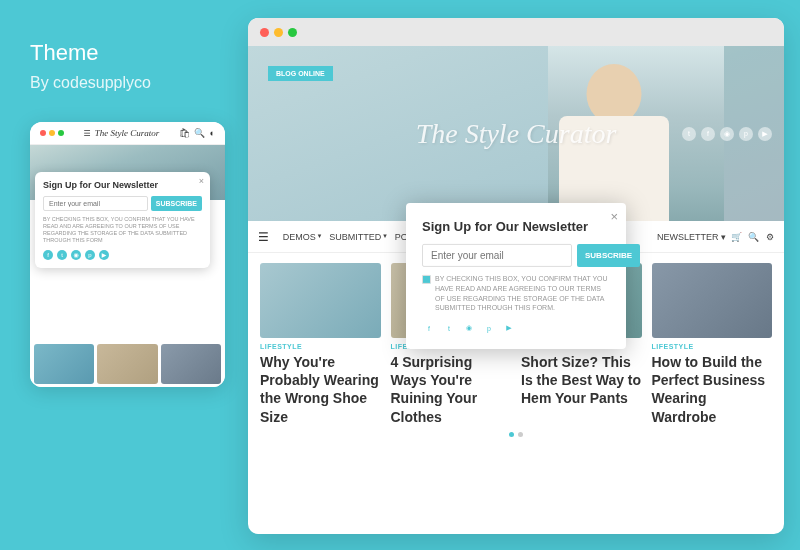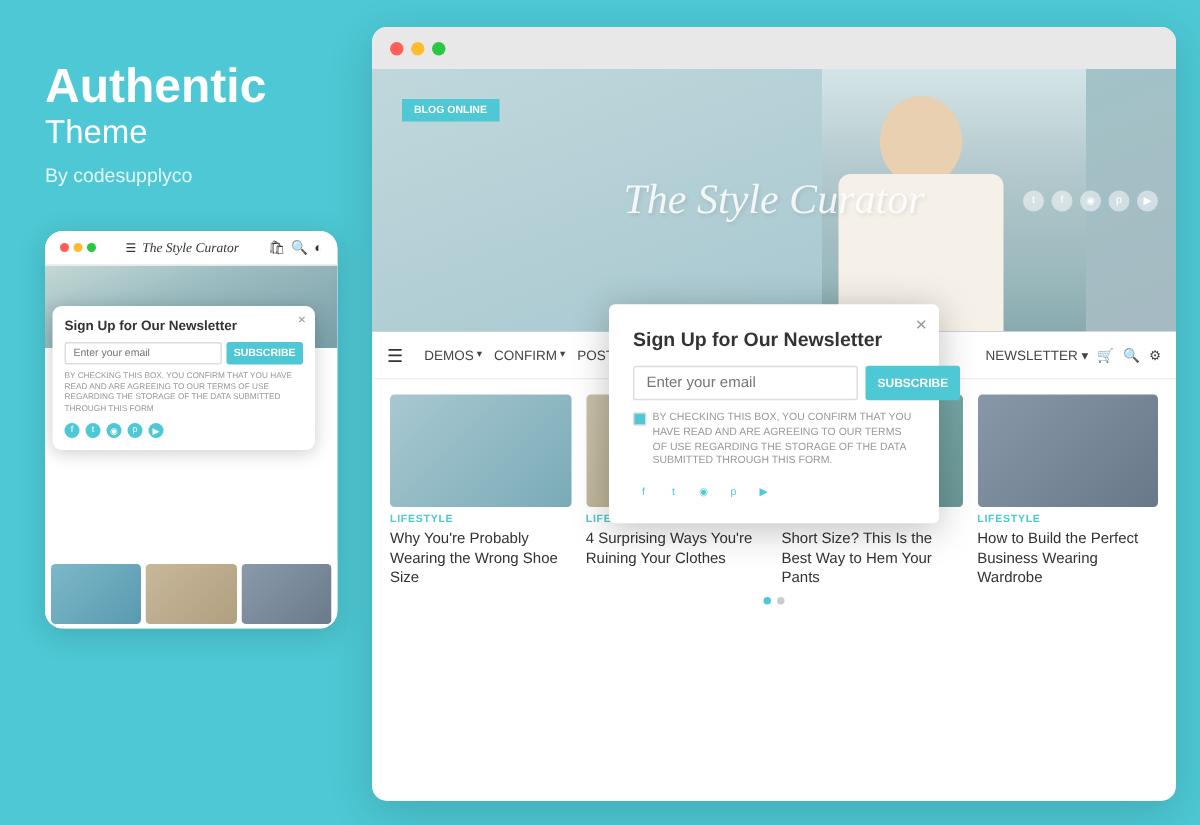--- a/index.html
+++ b/index.html
@@ -28,21 +28,21 @@
       color: #fff;
       line-height: 1.1;
     }
     .brand-subtitle {
       font-size: 22px;
       font-weight: 300;
       color: #fff;
       margin-bottom: 8px;
     }
     .brand-by {
-      font-size: 13px;
+      font-size: 16px;
       color: rgba(255,255,255,0.85);
       margin-bottom: 30px;
     }
 
     
     .mobile-mockup {
       background: #fff;
       border-radius: 12px;
       width: 195px;
       height: 265px;
@@ -413,44 +413,43 @@
 
     .card-category {
       font-size: 7px;
       color: #4dc8d4;
       text-transform: uppercase;
       font-weight: 600;
       margin-bottom: 3px;
       letter-spacing: 0.5px;
     }
     .card-title {
-      font-size: 10px;
+      font-size: 14px;
       color: #333;
-      font-weight: 400;
+      font-weight: 700;
       line-height: 1.3;
     }
 
     .dots-indicator {
       display: flex;
       justify-content: center;
       gap: 4px;
       margin-top: 6px;
     }
     .dot-indicator {
       width: 5px; height: 5px;
       border-radius: 50%;
       background: #ccc;
     }
     .dot-indicator.active { background: #4dc8d4; }
   </style>
 </head>
 <body>
 
 <div class="left-panel">
-  <div class="brand-title">Authentic</div>
   <div class="brand-subtitle">Theme</div>
   <div class="brand-by">By codesupplyco</div>
 
   <div class="mobile-mockup">
 
     <div class="mobile-topbar">
       <div class="mobile-dots">
         <div class="mobile-dot dot-red"></div>
         <div class="mobile-dot dot-yellow"></div>
         <div class="mobile-dot dot-green"></div>
@@ -535,21 +534,21 @@
     </div>
   </div>
 
   <div class="browser-nav">
     <span class="nav-hamburger">☰</span>
     <span class="nav-item">
       <span>DEMOS</span>
       <span class="nav-chevron">▾</span>
     </span>
     <span class="nav-item">
-      <span>CONFIRM</span>
+      <span>SUBMITTED</span>
       <span class="nav-chevron">▾</span>
     </span>
     <span class="nav-item">
       <span>POST</span>
       <span class="nav-chevron">▾</span>
     </span>
     <span class="nav-item">
       <span>CATEGORIES</span>
       <span class="nav-chevron">▾</span>
     </span>

